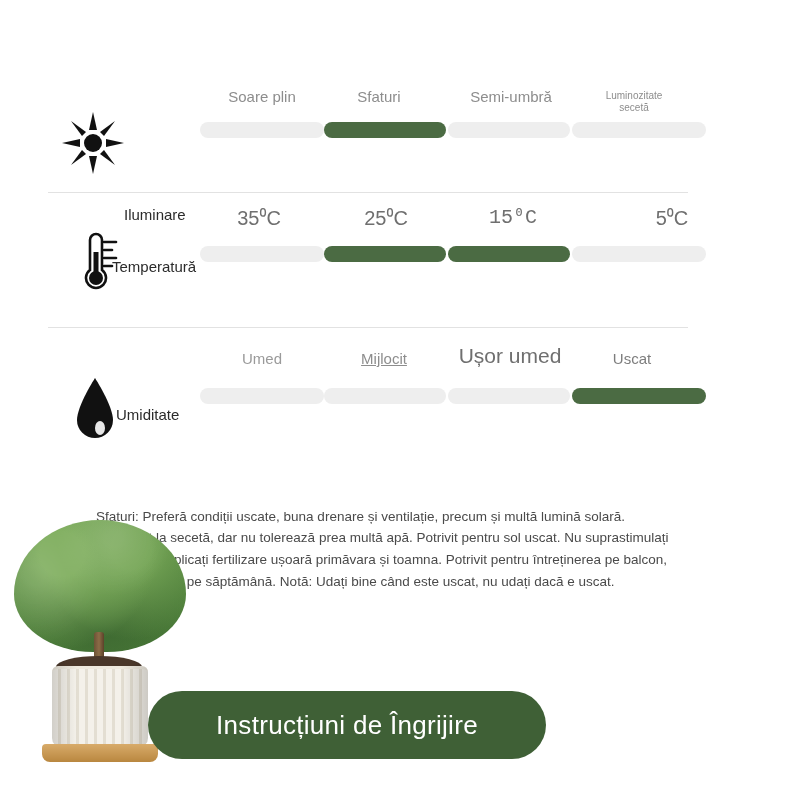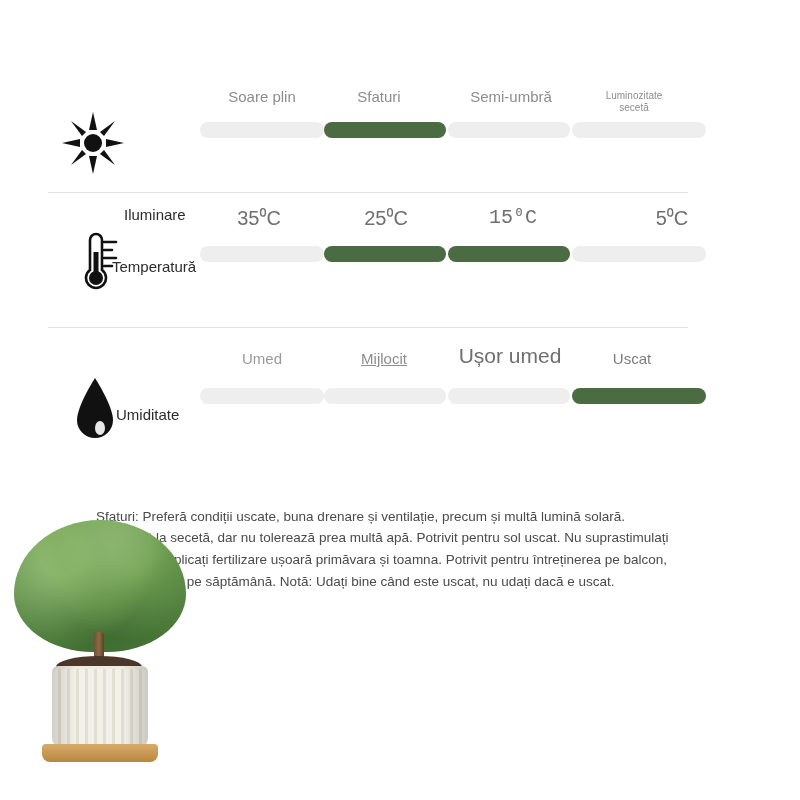--- a/index.html
+++ b/index.html
@@ -272,14 +272,17 @@
 
   <div id="plant">
     <div id="foliage"></div>
     <div id="trunk"></div>
     <div id="soil"></div>
     <div id="pot"></div>
     <div id="pot-shadow"></div>
     <div id="saucer"></div>
   </div>
 
+  <div id="cta">
+    <span>Instrucțiuni de Îngrijire</span>
+  </div>
 
 </div>
 
 </body></html>

